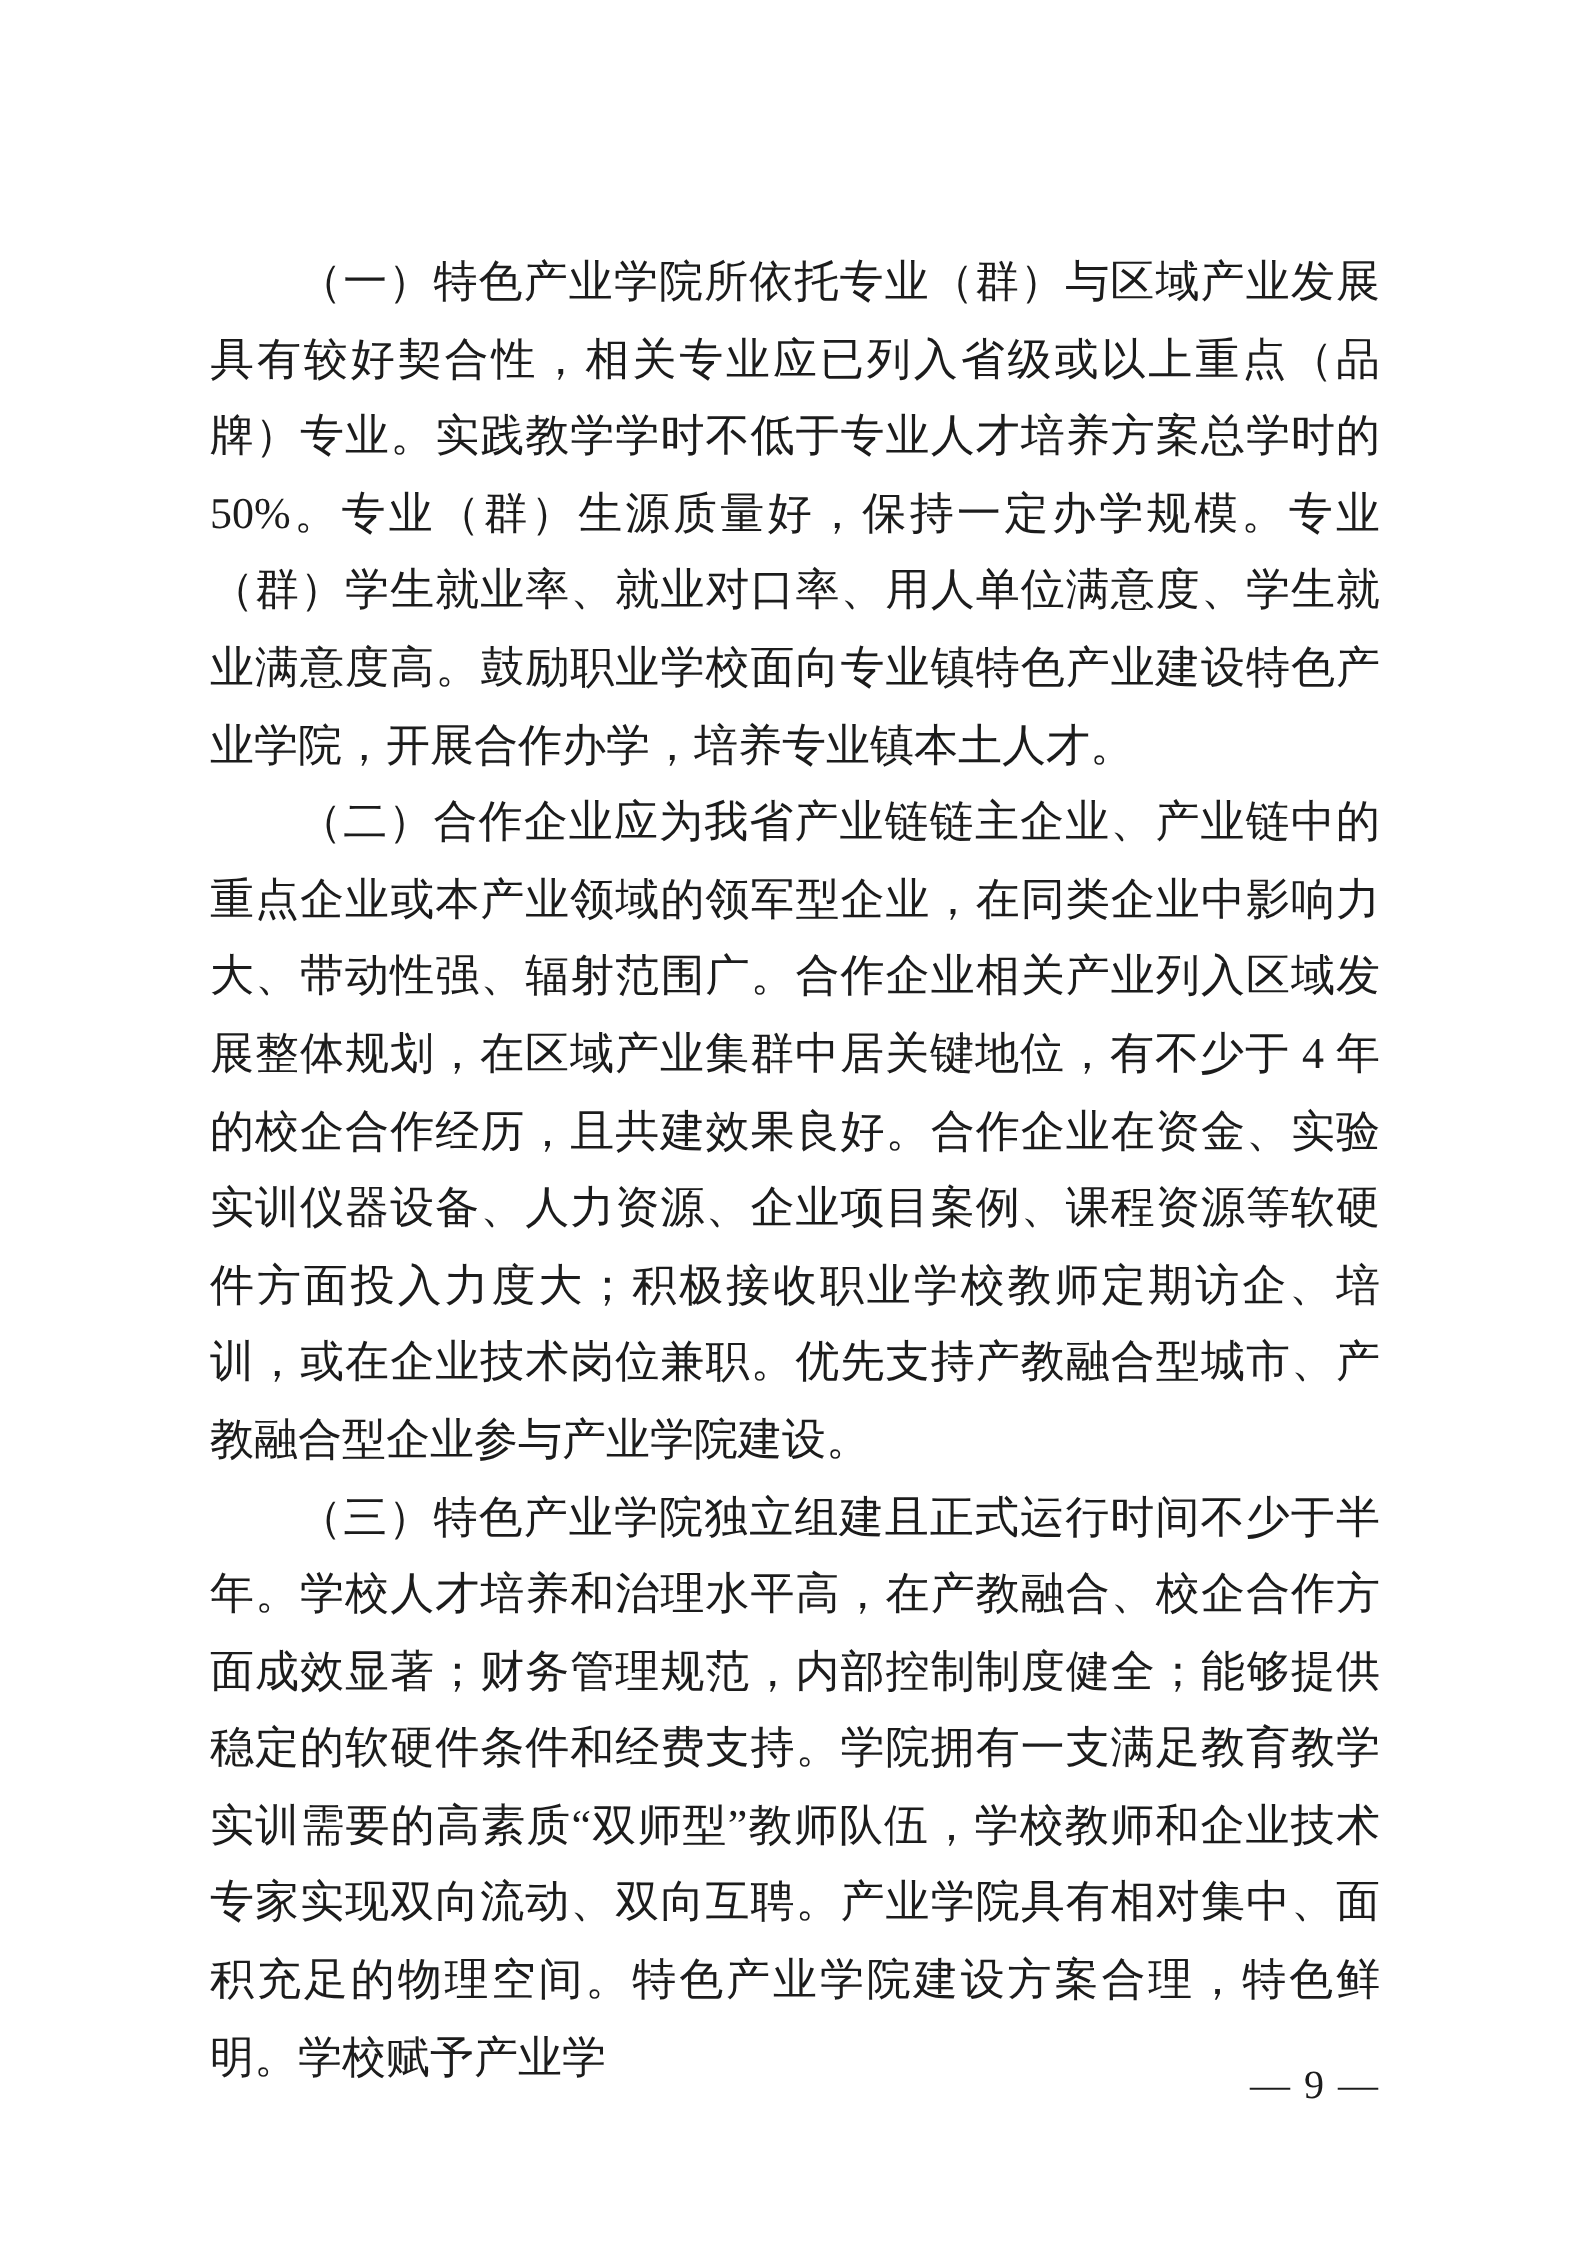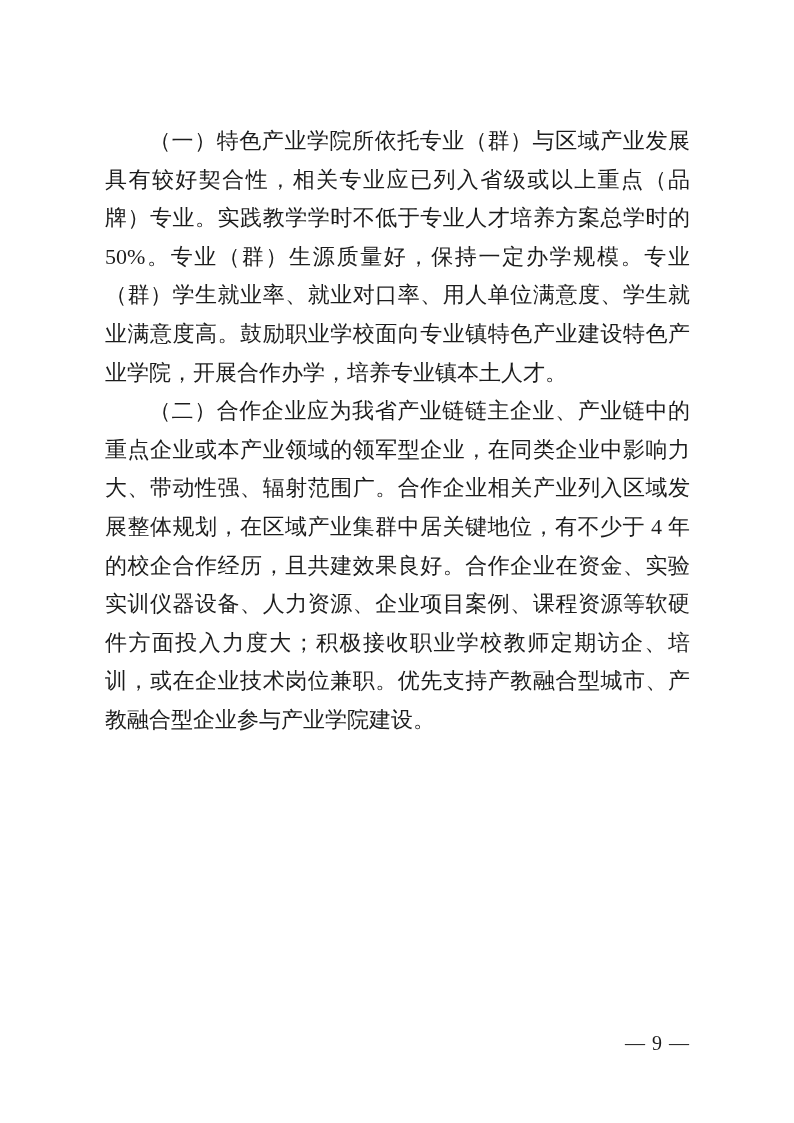--- a/index.html
+++ b/index.html
@@ -42,15 +42,16 @@
     text-align: right;
   }
 </style>
 </head>
 <body>
 
 <div class="page">
   <div class="content">
     <p class="para">（一）特色产业学院所依托专业（群）与区域产业发展具有较好契合性，相关专业应已列入省级或以上重点（品牌）专业。实践教学学时不低于专业人才培养方案总学时的 50%。专业（群）生源质量好，保持一定办学规模。专业（群）学生就业率、就业对口率、用人单位满意度、学生就业满意度高。鼓励职业学校面向专业镇特色产业建设特色产业学院，开展合作办学，培养专业镇本土人才。</p>
     <p class="para">（二）合作企业应为我省产业链链主企业、产业链中的重点企业或本产业领域的领军型企业，在同类企业中影响力大、带动性强、辐射范围广。合作企业相关产业列入区域发展整体规划，在区域产业集群中居关键地位，有不少于 4 年的校企合作经历，且共建效果良好。合作企业在资金、实验实训仪器设备、人力资源、企业项目案例、课程资源等软硬件方面投入力度大；积极接收职业学校教师定期访企、培训，或在企业技术岗位兼职。优先支持产教融合型城市、产教融合型企业参与产业学院建设。</p>
+    <p class="para">（三）特色产业学院独立组建且正式运行时间不少于半年。学校人才培养和治理水平高，在产教融合、校企合作方面成效显著；财务管理规范，内部控制制度健全；能够提供稳定的软硬件条件和经费支持。学院拥有一支满足教育教学实训需要的高素质“双师型”教师队伍，学校教师和企业技术专家实现双向流动、双向互聘。产业学院具有相对集中、面积充足的物理空间。特色产业学院建设方案合理，特色鲜明。学校赋予产业学</p>
   </div>
   <div class="footer">— 9 —</div>
 </div>
 
 </body></html>

